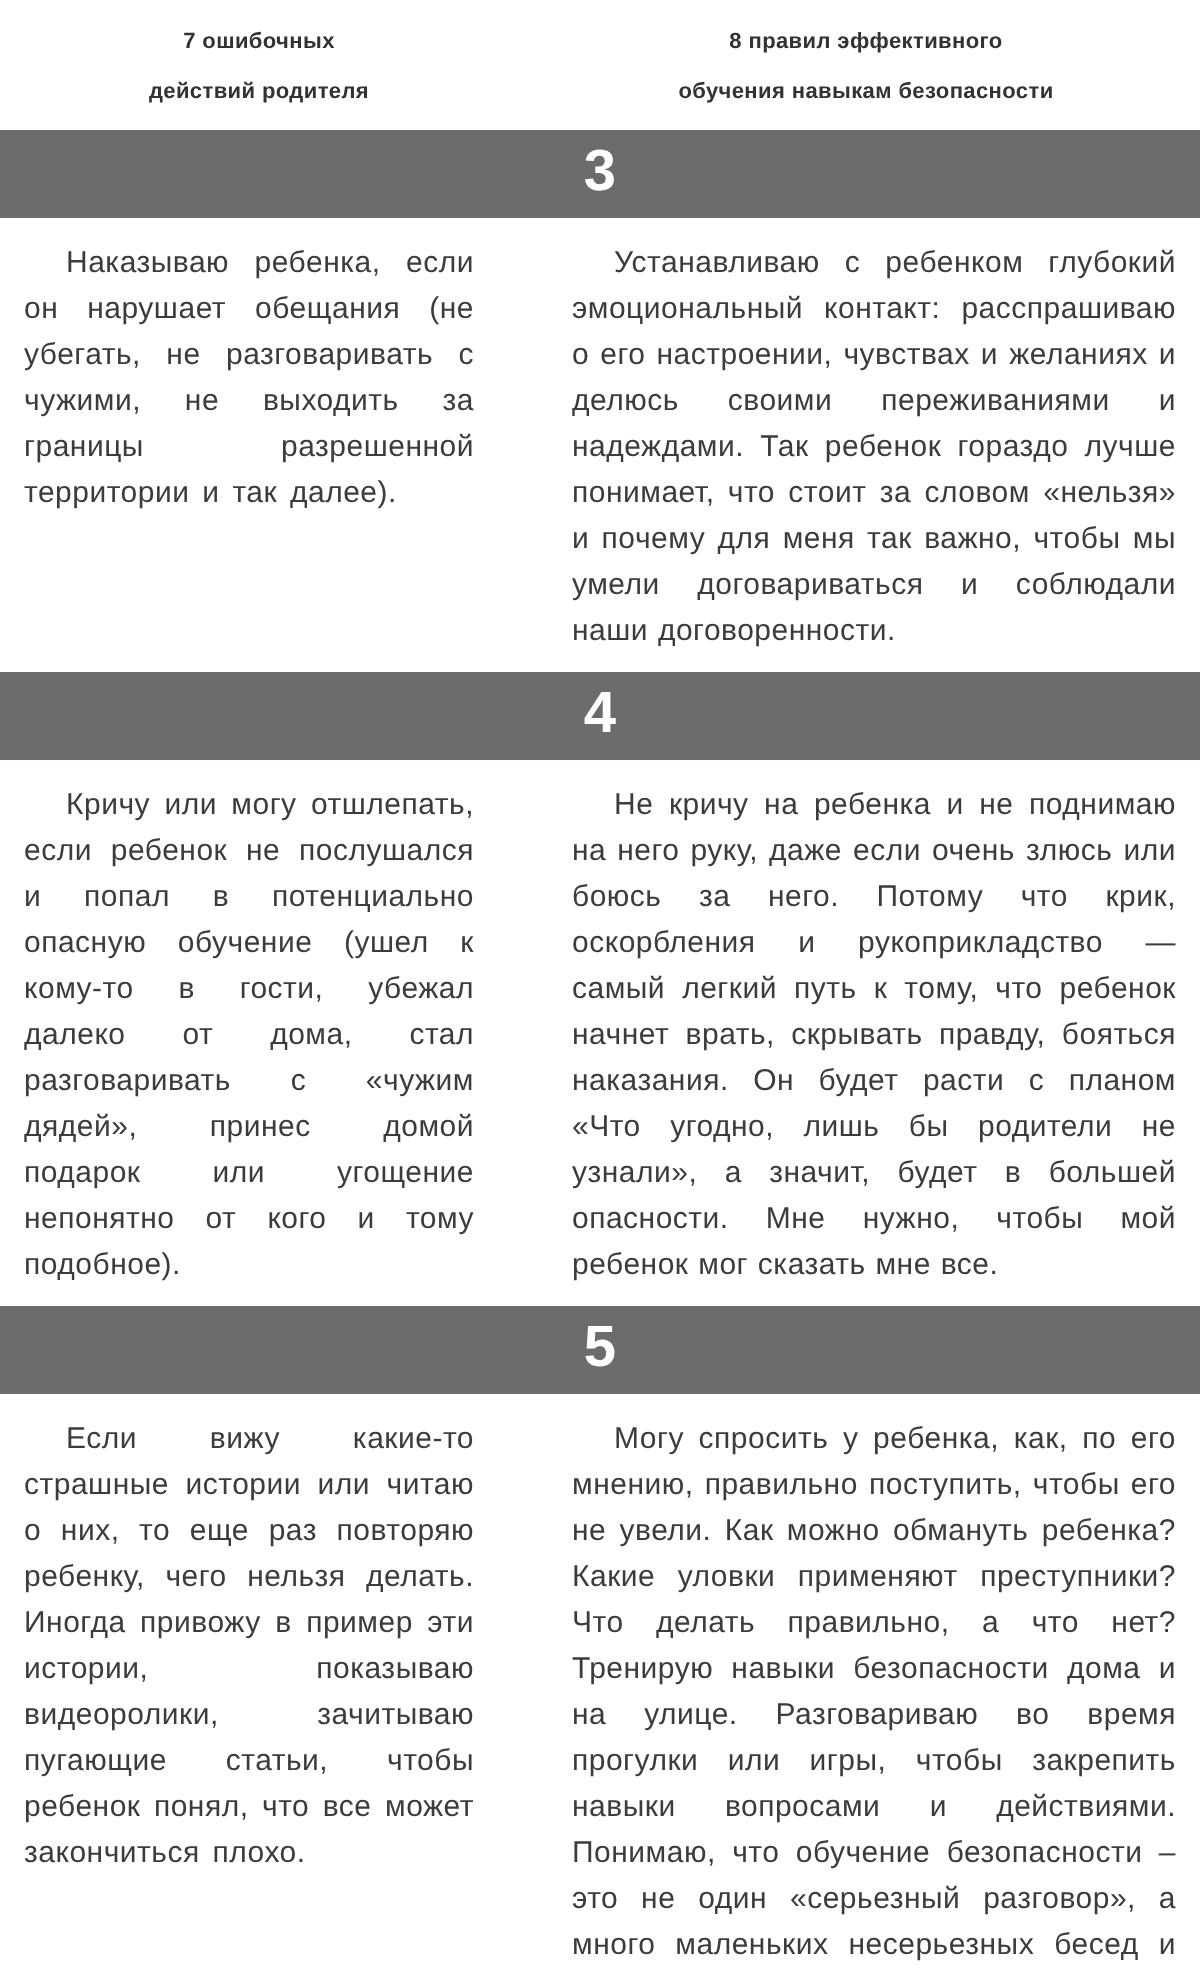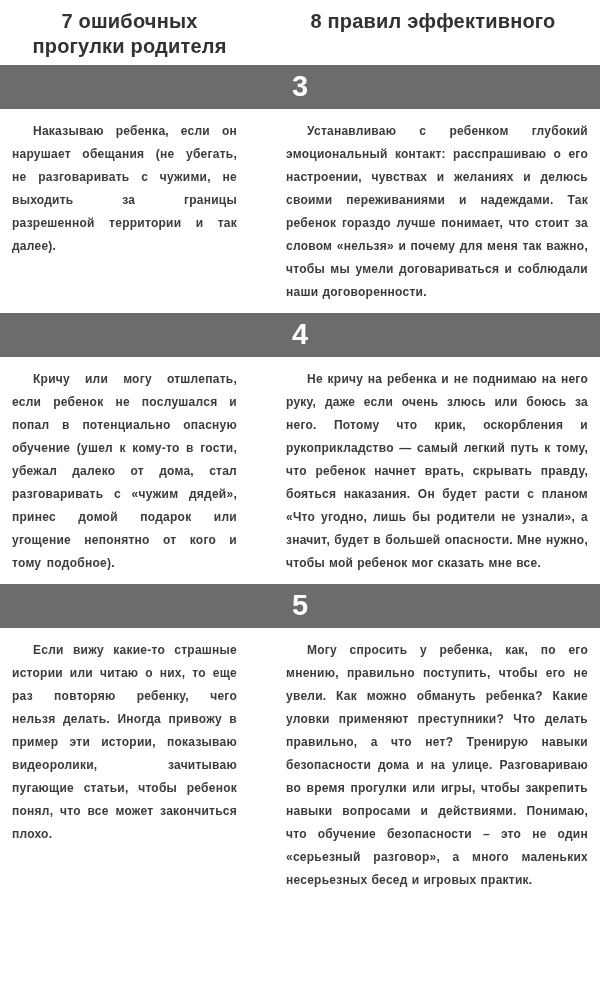--- a/index.html
+++ b/index.html
@@ -19,21 +19,21 @@
   }
   .titles {
     display: grid;
     grid-template-columns: 235px 310px;
     column-gap: 31px;
     padding: 9px 12px 0 12px;
   }
   .title {
     text-align: center;
     font-weight: bold;
-    font-size: 20px;
+    font-size: 11px;
     line-height: 25px;
     color: var(--title-color, #333132);
     letter-spacing: 0.2px;
   }
   .bar {
     height: 44px;
     background: var(--bar-bg, #6d6b6c);
     display: flex;
     align-items: center;
     justify-content: center;
@@ -48,46 +48,46 @@
     line-height: 1;
     transform: translateY(-1px);
   }
   .section-body {
     display: grid;
     grid-template-columns: 225px 302px;
     column-gap: 49px;
     padding: 11px 12px 9px 12px;
   }
   .cell {
-    font-size: 12px;
+    font-size: 15px;
     line-height: 23px;
     text-align: justify;
     text-indent: 21px;
     letter-spacing: 0.25px;
     hyphens: auto;
     -webkit-hyphens: auto;
     word-spacing: 0.5px;
-    font-weight: bold;
   }
   .cell-left {
     word-spacing: 2px;
   }
 </style>
 </head>
 <body>
 
 <div class="page">
 
   <div class="titles">
     <div class="title">
       <div>7 ошибочных</div>
-      <div>прогулки родителя</div>
+      <div>действий родителя</div>
     </div>
     <div class="title">
       <div>8 правил эффективного</div>
+      <div>обучения навыкам безопасности</div>
     </div>
   </div>
 
   <div class="bar bar-first">
     <span class="bar-number">3</span>
   </div>
   <div class="section-body">
     <div class="cell cell-left">Наказываю ребенка, если он нарушает обещания (не убегать, не разговаривать с чужими, не выходить за границы разрешенной территории и так далее).</div>
     <div class="cell">Устанавливаю с ребенком глубокий эмоциональный контакт: расспрашиваю о его настроении, чувствах и желаниях и делюсь своими переживаниями и надеждами. Так ребенок гораздо лучше понимает, что стоит за словом «нельзя» и почему для меня так важно, чтобы мы умели договариваться и соблюдали наши договоренности.</div>
   </div>

